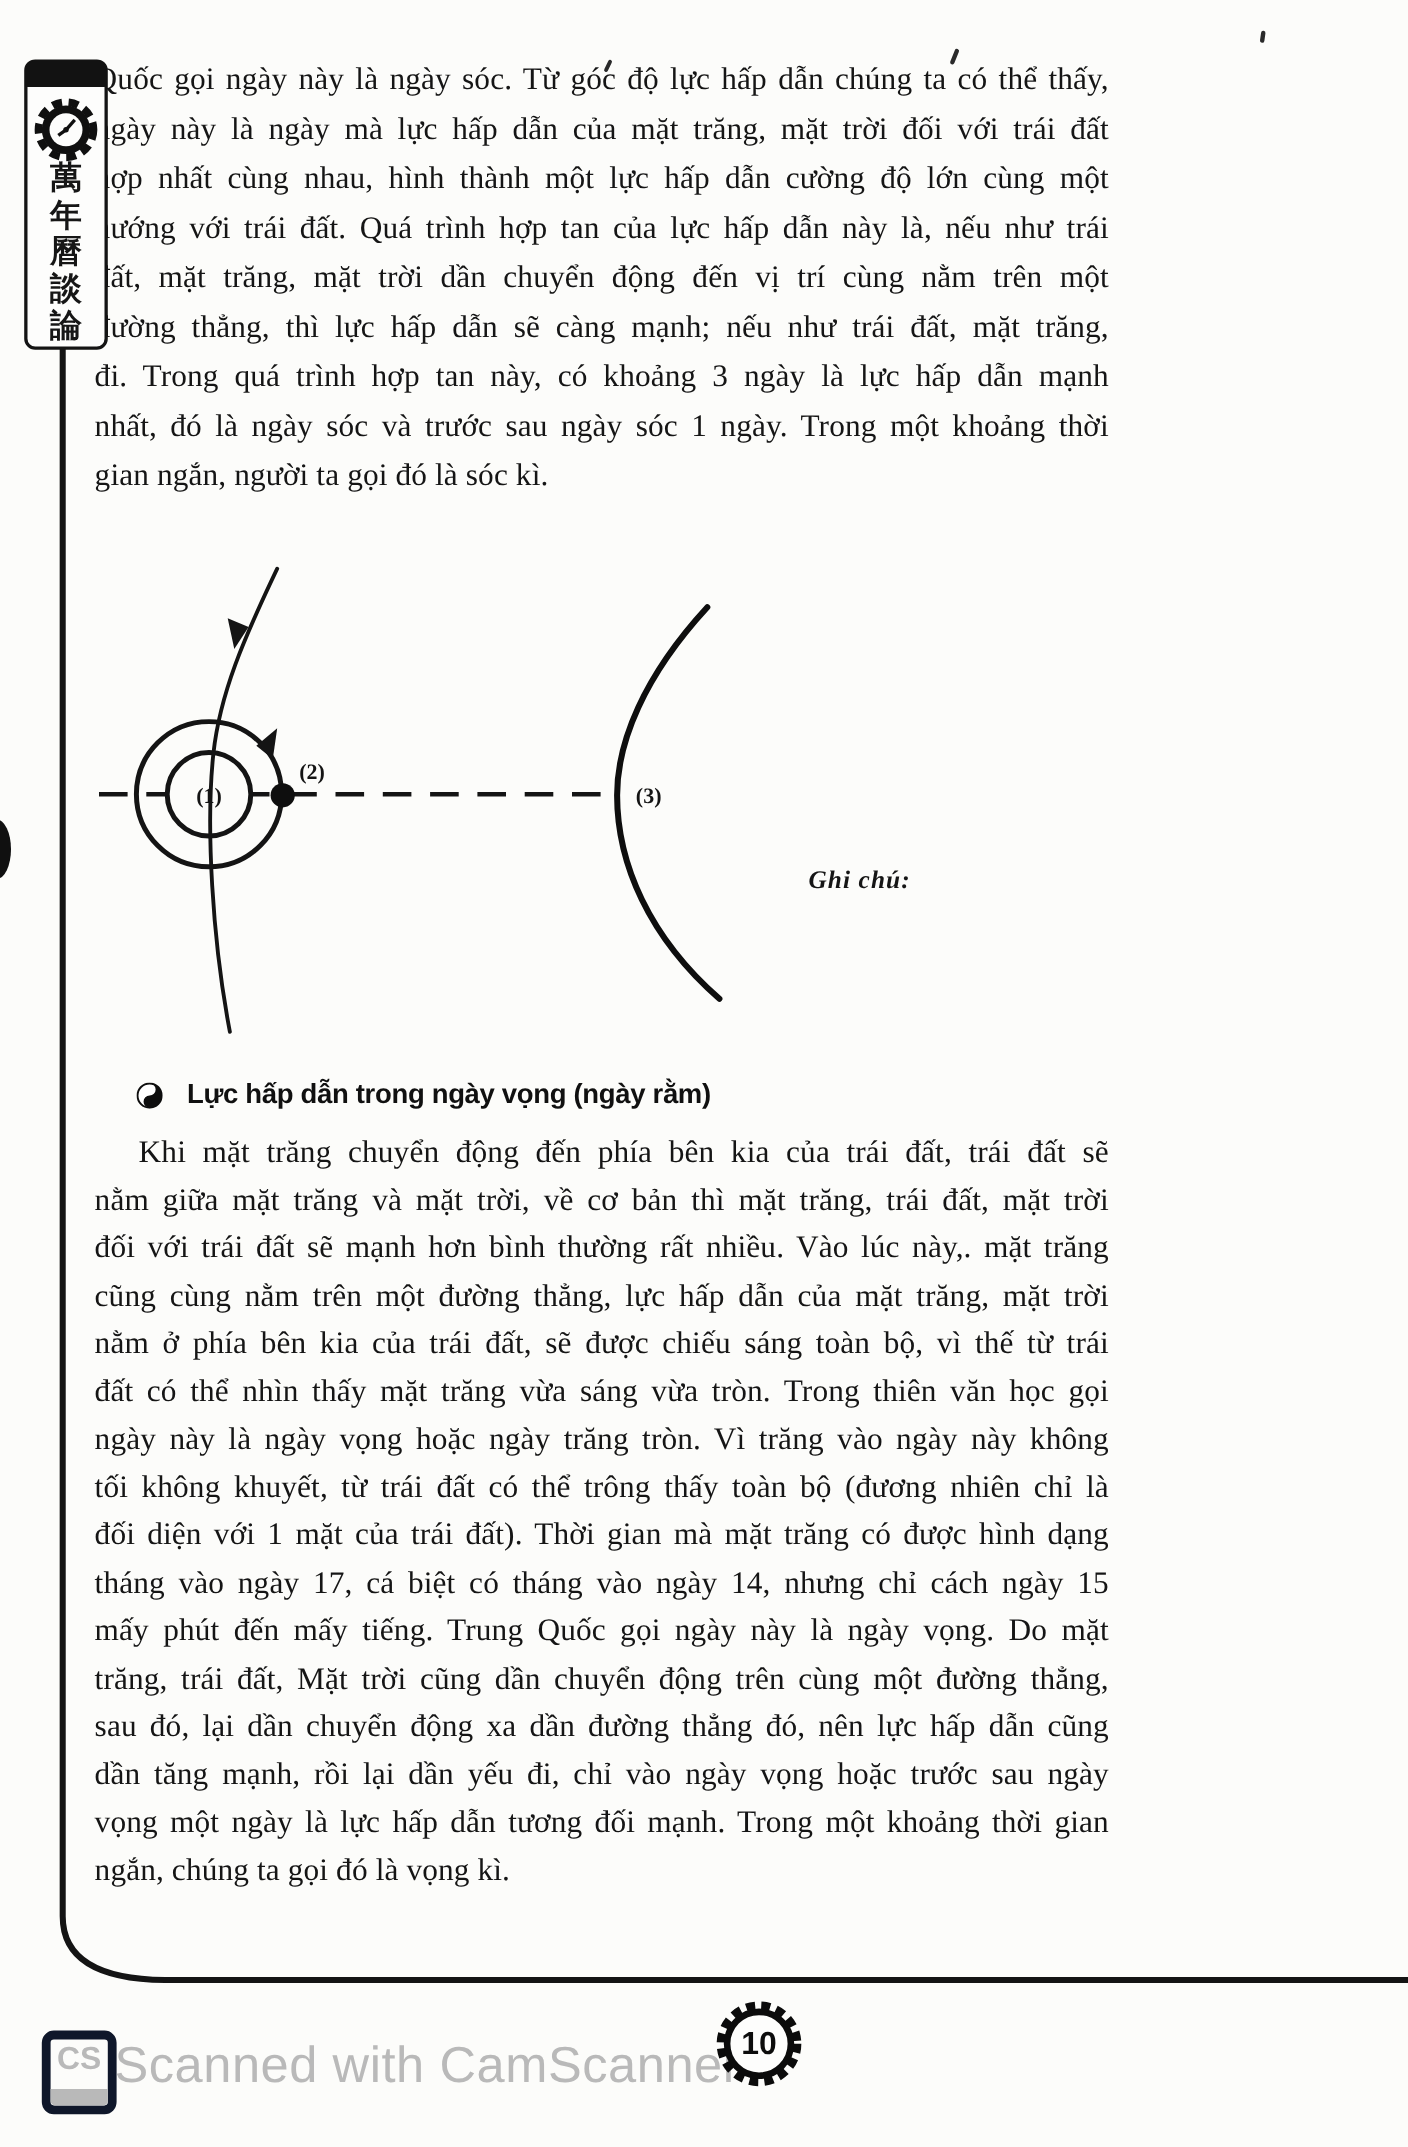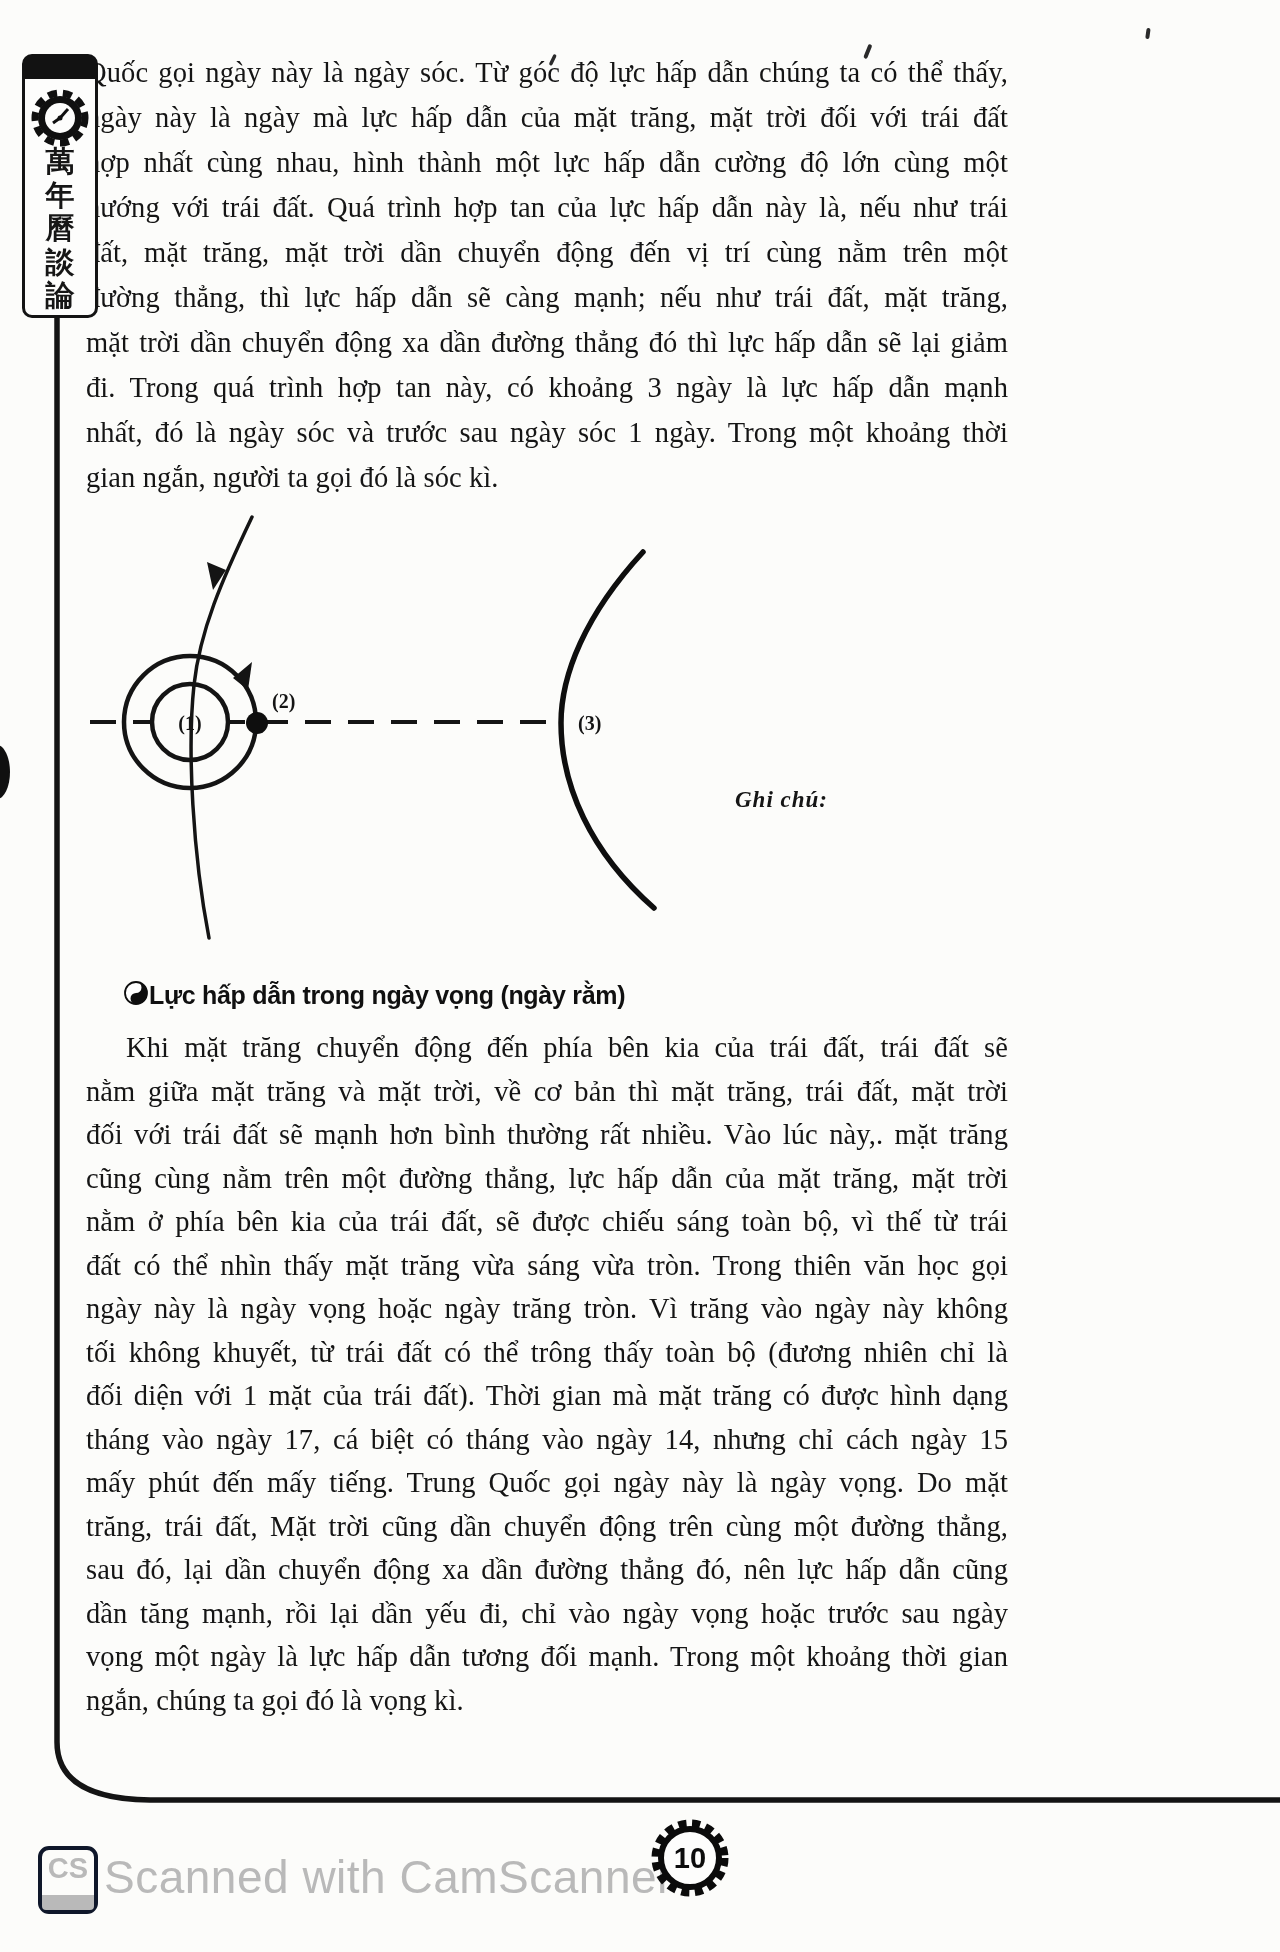--- a/index.html
+++ b/index.html
@@ -33,28 +33,28 @@
   .para .line:last-child{text-align-last:left;}
   .para1{top:50px;}
   .para2{top:1026px;}
   .para2 .line{line-height:43.5px;height:43.5px;}
   .para2 .line:first-child{padding-left:40px;}
   
   .legend{position:absolute;left:735px;top:776px;z-index:2;font-size:23px;line-height:47px;}
   .legend-title{font-style:italic;font-weight:bold;letter-spacing:1px;}
   .legend .line{height:47px;}
   
-  .section-head{position:absolute;left:124px;top:981px;z-index:2;display:flex;gap:1px;}
+  .section-head{position:absolute;left:124px;top:981px;z-index:2;display:flex;align-items:center;gap:22px;}
   .section-head .txt{
     font-family:"Liberation Sans",sans-serif;font-weight:bold;font-size:25px;letter-spacing:-0.3px;color:#101010;
   }
   
   .cs-logo{
     position:absolute;left:38px;top:1846px;width:52px;height:60px;z-index:2;
-    border:4px solid #0f172a;border-radius:11px;background:transparent;
+    border:8px solid #0f172a;border-radius:11px;background:transparent;
   }
   .cs-logo .cs-txt{
     position:absolute;top:2px;left:0;right:0;text-align:center;
     font-family:"Liberation Sans",sans-serif;font-weight:bold;font-size:29px;color:#b9b9b9;
   }
   .cs-logo .cs-base{position:absolute;left:0;right:0;bottom:0;height:15px;background:#b9b9b9;border-radius:0 0 4px 4px;}
   .wm-text{
     position:absolute;left:104px;top:1850px;z-index:2;
     font-family:"Liberation Sans",sans-serif;font-size:46px;color:#b9b9b9;letter-spacing:0.5px;
   }
@@ -124,21 +124,20 @@
       </div>
   </div>
 
   <div class="para para1">
       <div class="line">Quốc gọi ngày này là ngày sóc. Từ góc độ lực hấp dẫn chúng ta có thể thấy,</div>
       <div class="line">ngày này là ngày mà lực hấp dẫn của mặt trăng, mặt trời đối với trái đất</div>
       <div class="line">hợp nhất cùng nhau, hình thành một lực hấp dẫn cường độ lớn cùng một</div>
       <div class="line">hướng với trái đất. Quá trình hợp tan của lực hấp dẫn này là, nếu như trái</div>
       <div class="line">đất, mặt trăng, mặt trời dần chuyển động đến vị trí cùng nằm trên một</div>
       <div class="line">đường thẳng, thì lực hấp dẫn sẽ càng mạnh; nếu như trái đất, mặt trăng,</div>
-      <div class="line">mặt trời dần chuyển động xa dần đường thẳng đó thì lực hấp dẫn sẽ lại giảm</div>
       <div class="line">đi. Trong quá trình hợp tan này, có khoảng 3 ngày là lực hấp dẫn mạnh</div>
       <div class="line">nhất, đó là ngày sóc và trước sau ngày sóc 1 ngày. Trong một khoảng thời</div>
       <div class="line">gian ngắn, người ta gọi đó là sóc kì.</div>
     </div>
 
   <div class="legend">
     <div class="legend-title">Ghi chú:</div>
   </div>
 
   <div class="section-head">

